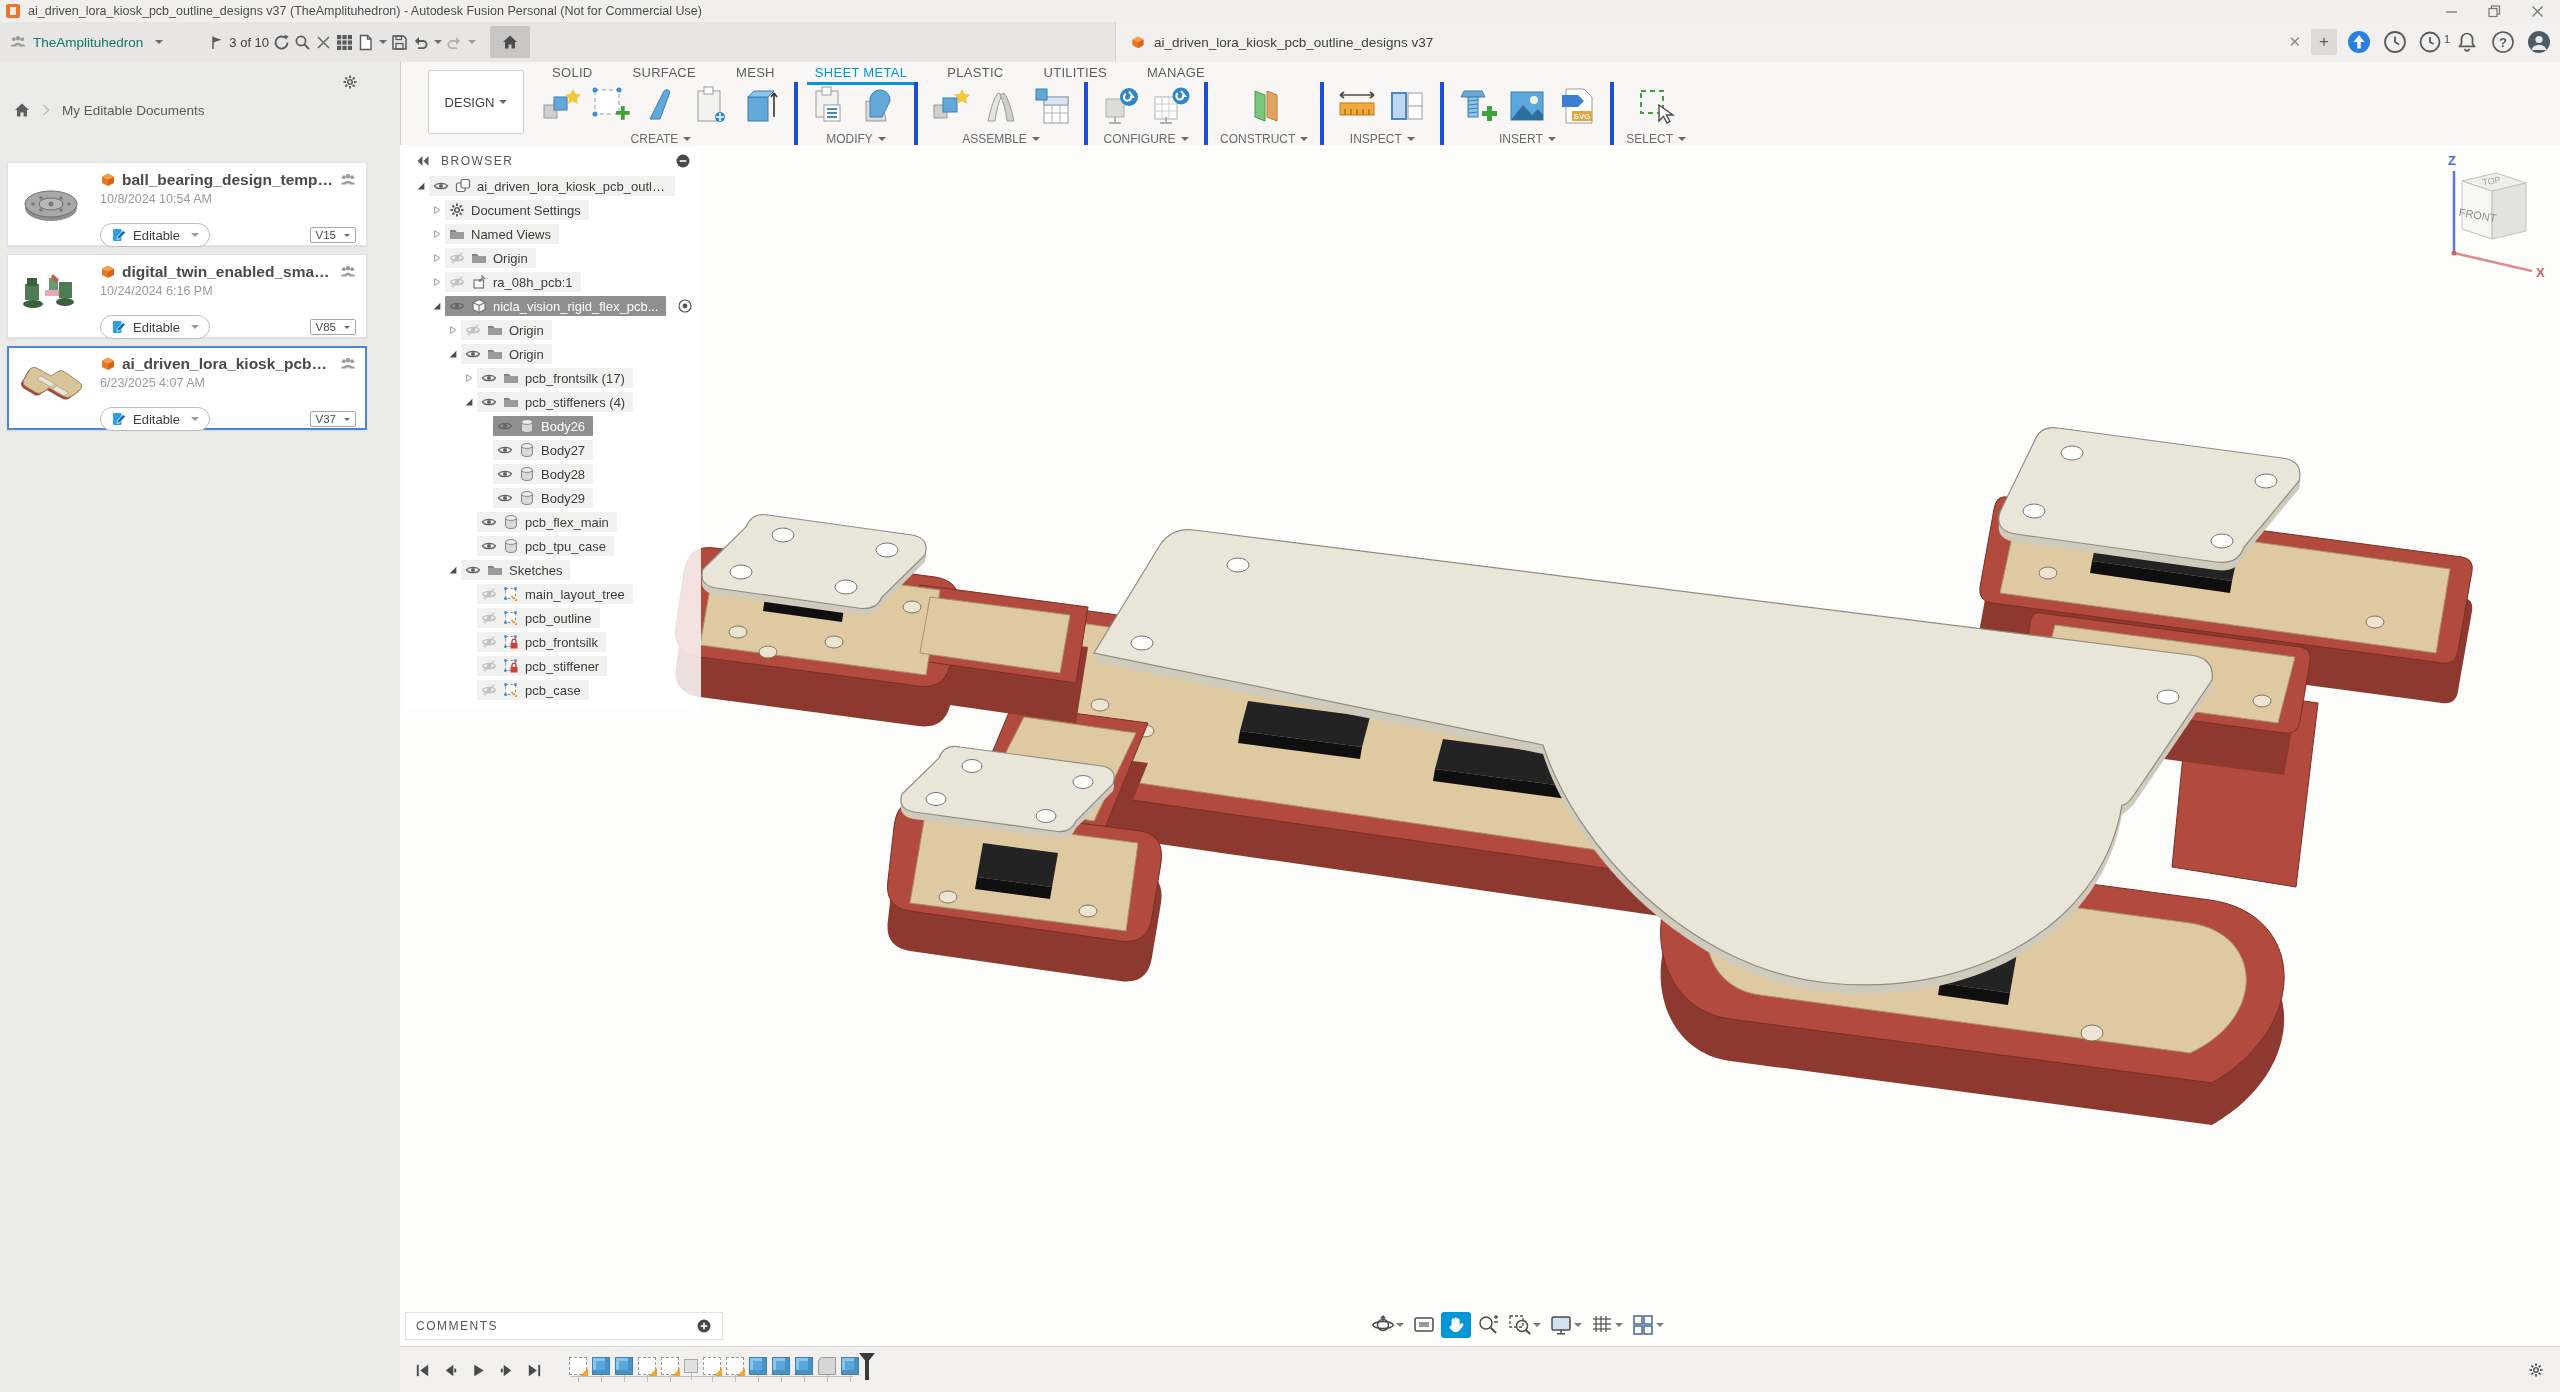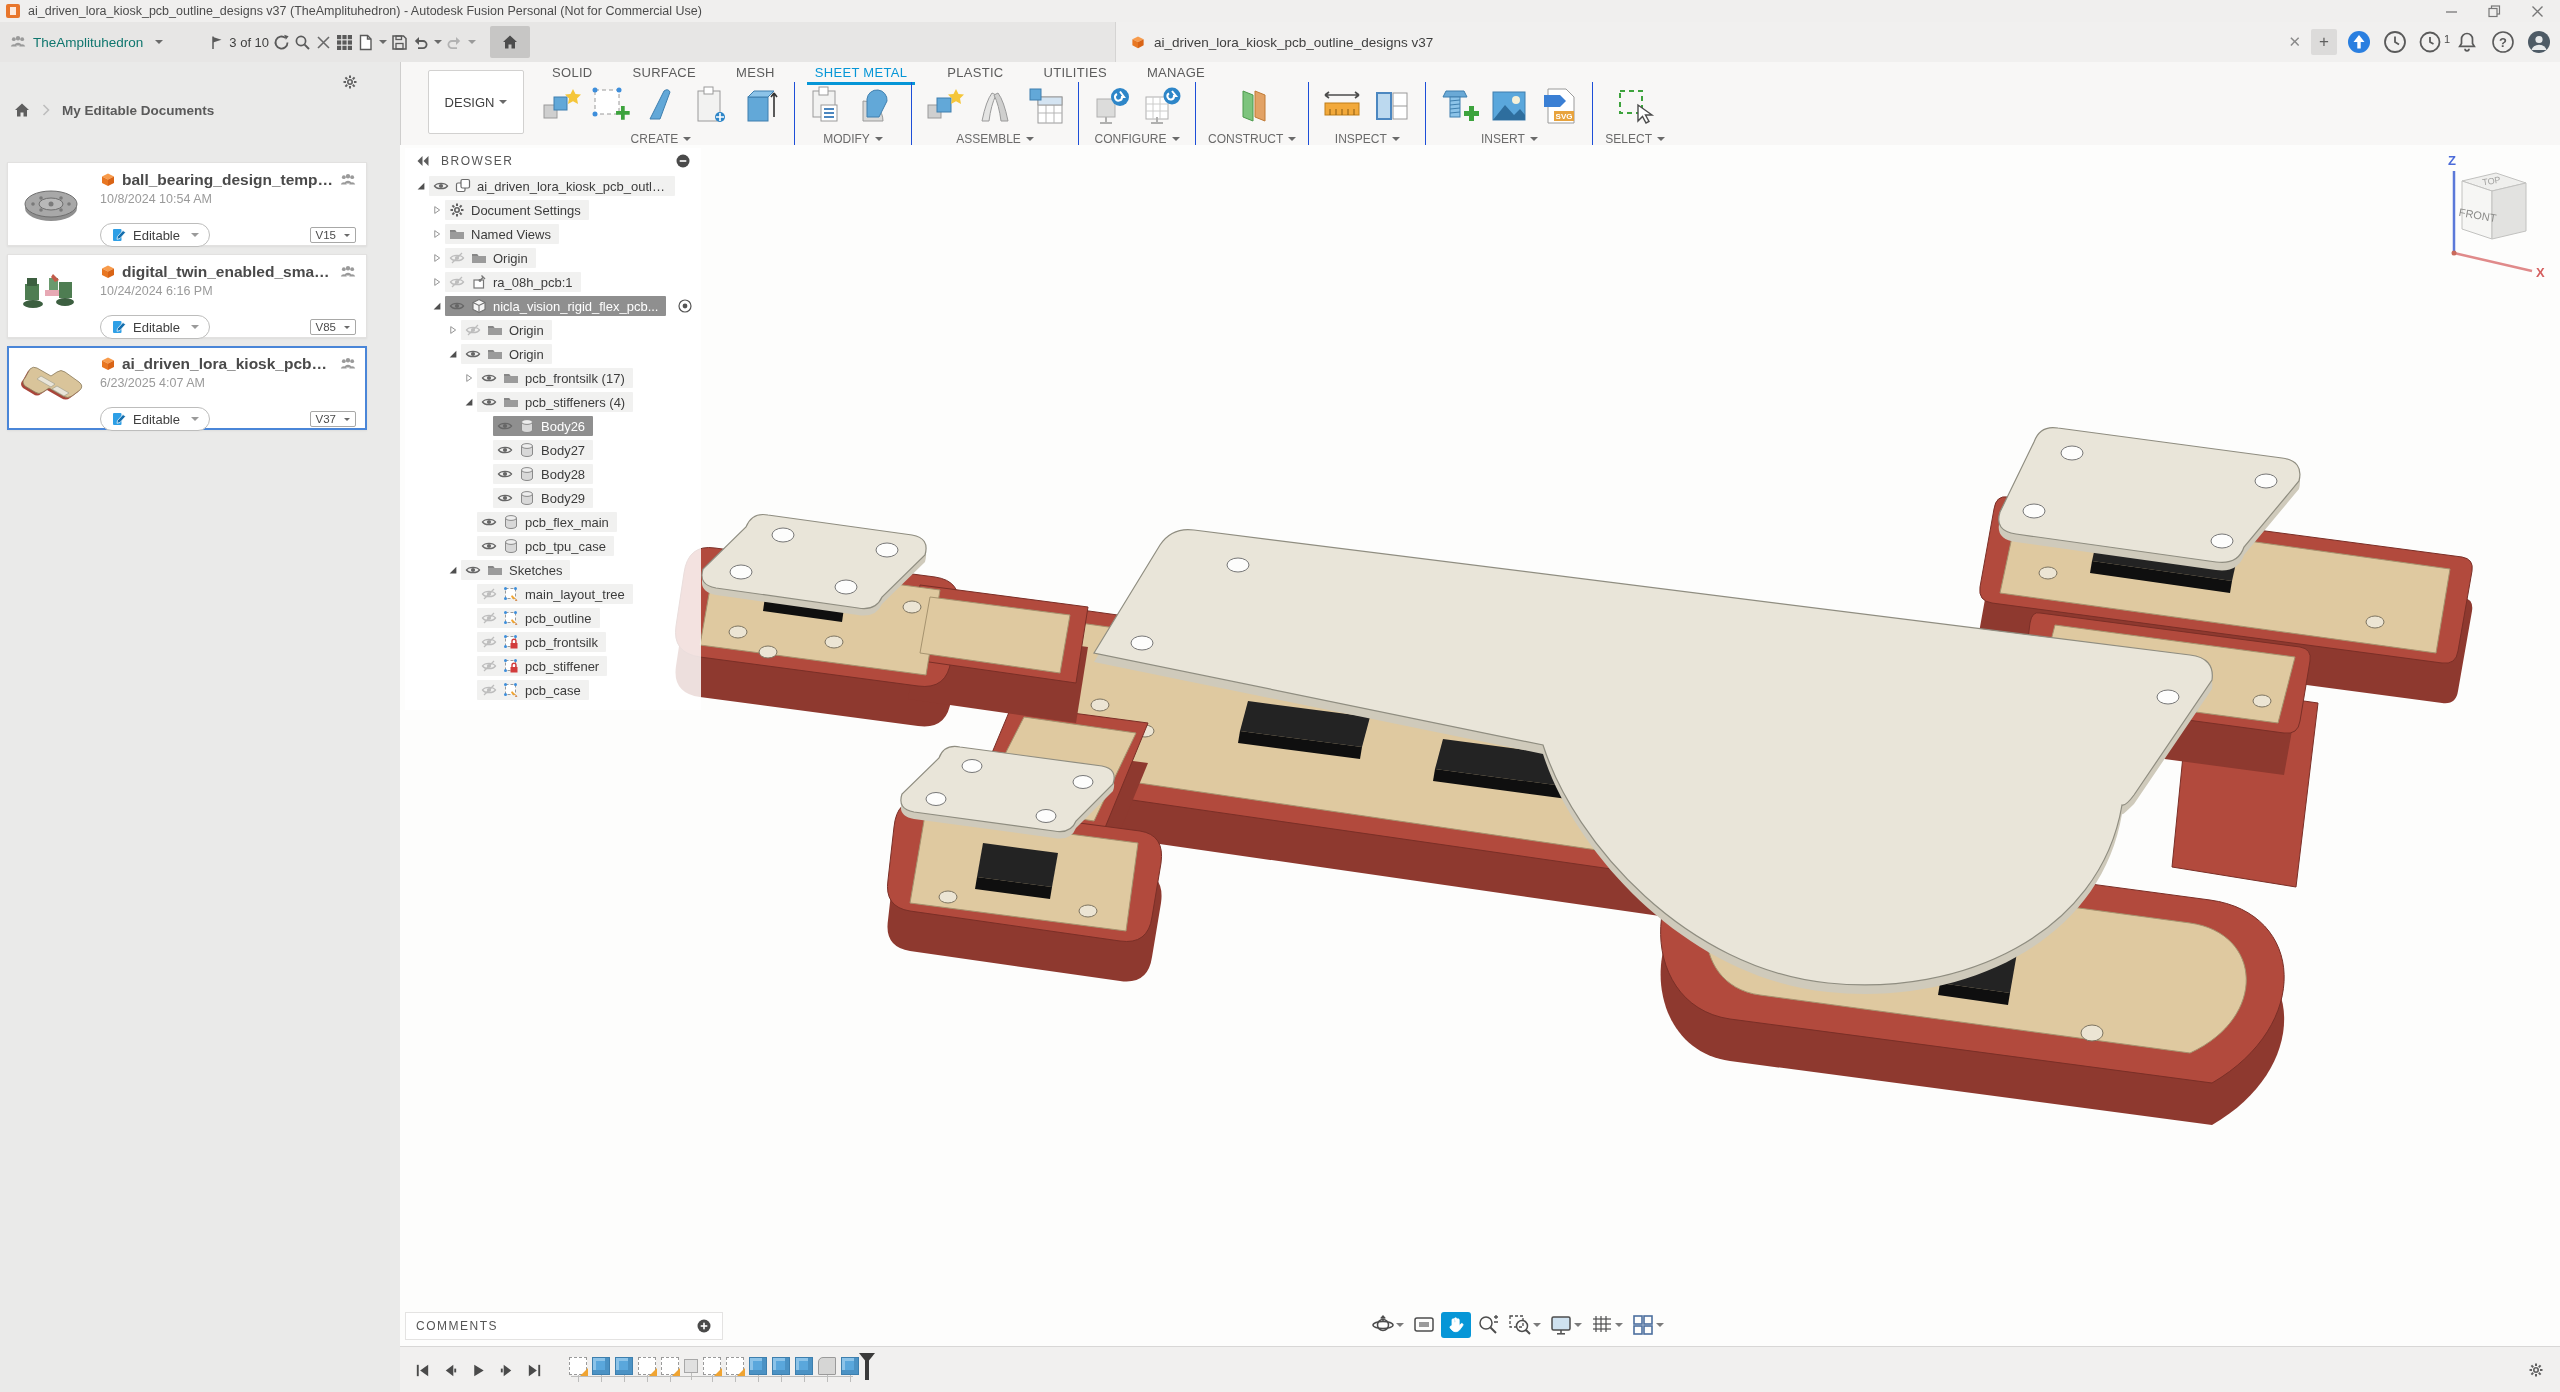--- a/index.html
+++ b/index.html
@@ -39,30 +39,30 @@
 
   
   .ribbon{position:absolute;left:400px;top:62px;width:2160px;height:83px;background:#f8f7f6;border-bottom:1px solid #d5d4d3}
   .design-btn{position:absolute;left:28px;top:8px;width:94px;height:62px;background:#fff;border:1px solid #d2d1d0;border-radius:2px;
               display:flex;align-items:center;justify-content:center;font-size:13px;color:#3f3f3f}
   .rtabs{position:absolute;left:150px;top:1px;display:flex;gap:36px;font-size:13px;color:#5c5c5c;letter-spacing:.3px}
   .rtab{padding:2px 2px 4px;position:relative}
   .rtab.active{color:var(--accent,#0696d7)}
   .rtab.active::after{content:"";position:absolute;left:-6px;right:-6px;bottom:-1px;height:3px;background:var(--accent,#0696d7)}
   .rgroups{position:absolute;left:128px;top:20px;display:flex;align-items:flex-start}
-  .rgroup{display:flex;flex-direction:column;align-items:center;padding:0 12px;border-right:1px solid #1d4ed8}
+  .rgroup{display:flex;flex-direction:column;align-items:center;padding:0 12px;border-right:4px solid #1d4ed8}
   .rgroup:last-child{border-right:none}
   .ricons{display:flex;align-items:center;gap:8px;height:48px}
   .ricons svg{width:42px;height:42px}
   .rlabel{display:flex;align-items:center;font-size:12px;color:#6a6a6a;margin-top:2px}
 
   
   .docs-panel{position:absolute;left:0;top:62px;width:400px;height:1330px;background:#eaeae9;border-right:1px solid #cfcecd}
   .panel-gear{position:absolute;right:42px;top:12px}
-  .breadcrumb{position:absolute;left:14px;top:40px;display:flex;align-items:center;gap:8px;font-size:13.5px;font-weight:bold;color:#5a5a5a}
+  .breadcrumb{position:absolute;left:14px;top:40px;display:flex;align-items:center;gap:8px;font-size:13.5px;font-weight:normal;color:#5a5a5a}
   .cards{position:absolute;left:7px;top:100px;width:360px;display:flex;flex-direction:column;gap:8px}
   .card{background:#fff;border:1px solid #e2e1e0;box-shadow:0 1px 2px rgba(0,0,0,.06);height:78px;display:flex;padding:2px}
   .card.sel{border:2px solid #4a86d8;padding:1px}
   .thumb{width:82px;height:74px;background:#fff;display:flex;align-items:center;justify-content:center}
   .cbody{flex:1;min-width:0;position:relative;padding:6px 8px 0 8px}
   .ctitle-row{display:flex;align-items:center;gap:6px}
   .ctitle{font-size:15.5px;font-weight:bold;color:#4a4a4a;white-space:nowrap;overflow:hidden;text-overflow:ellipsis;max-width:215px}
   .cpeople{margin-left:auto}
   .cdate{font-size:12.5px;color:#9a9a9a;margin-top:3px}
   .crow{display:flex;align-items:center;margin-top:17px}

